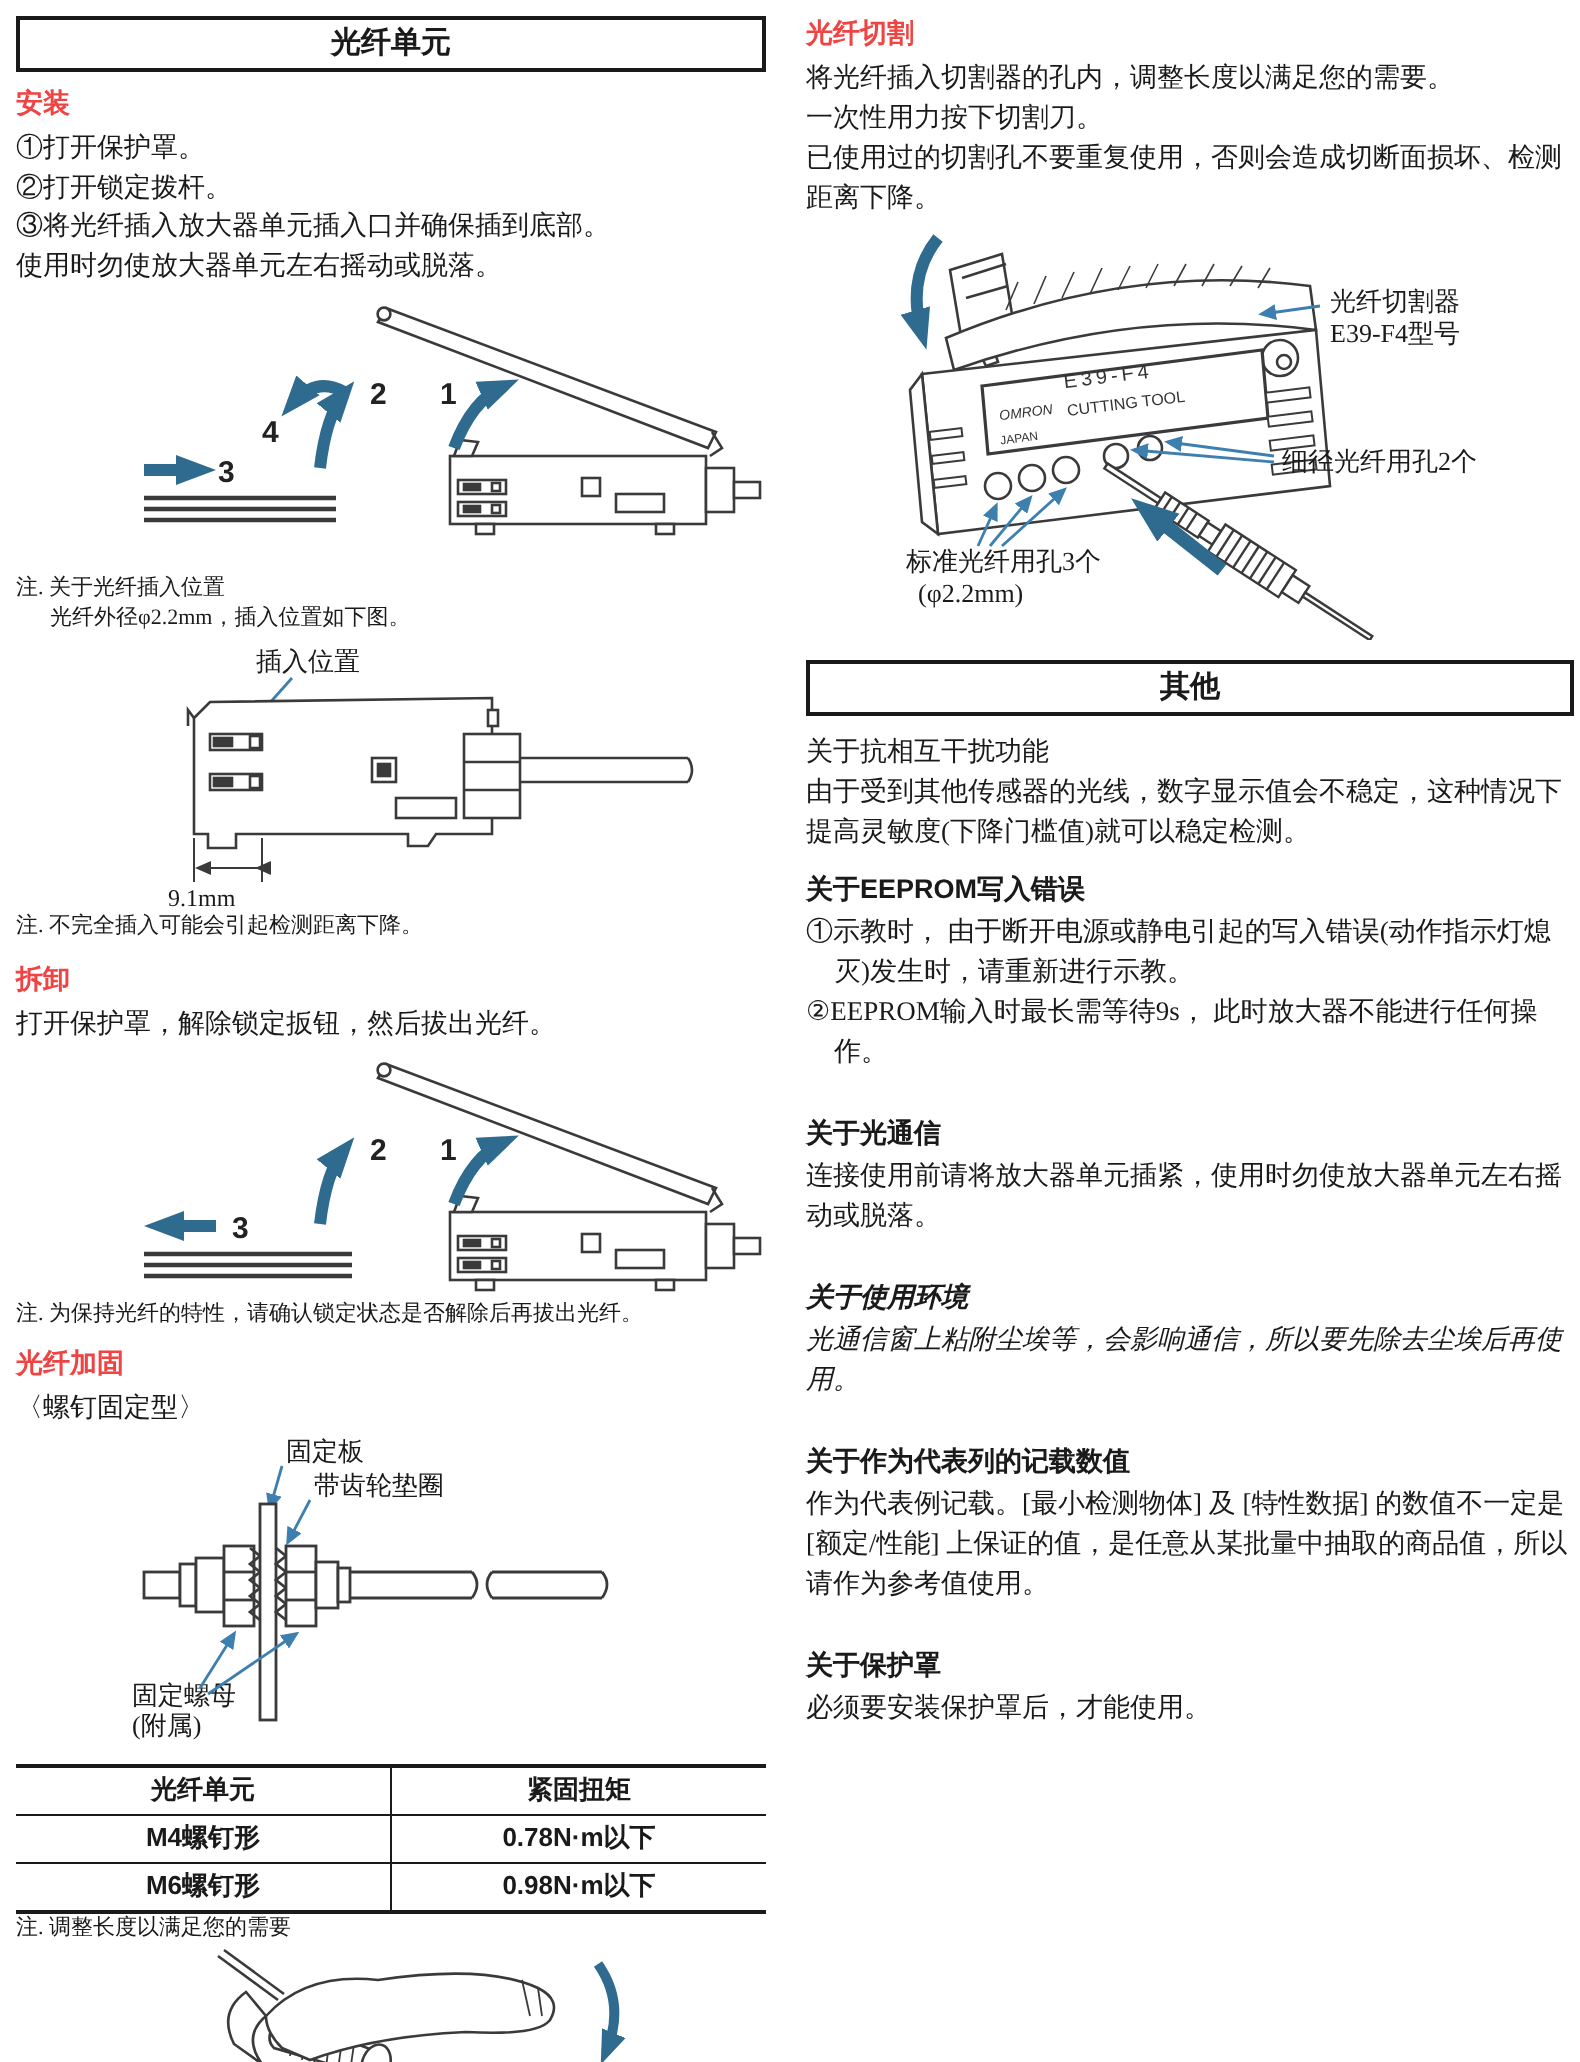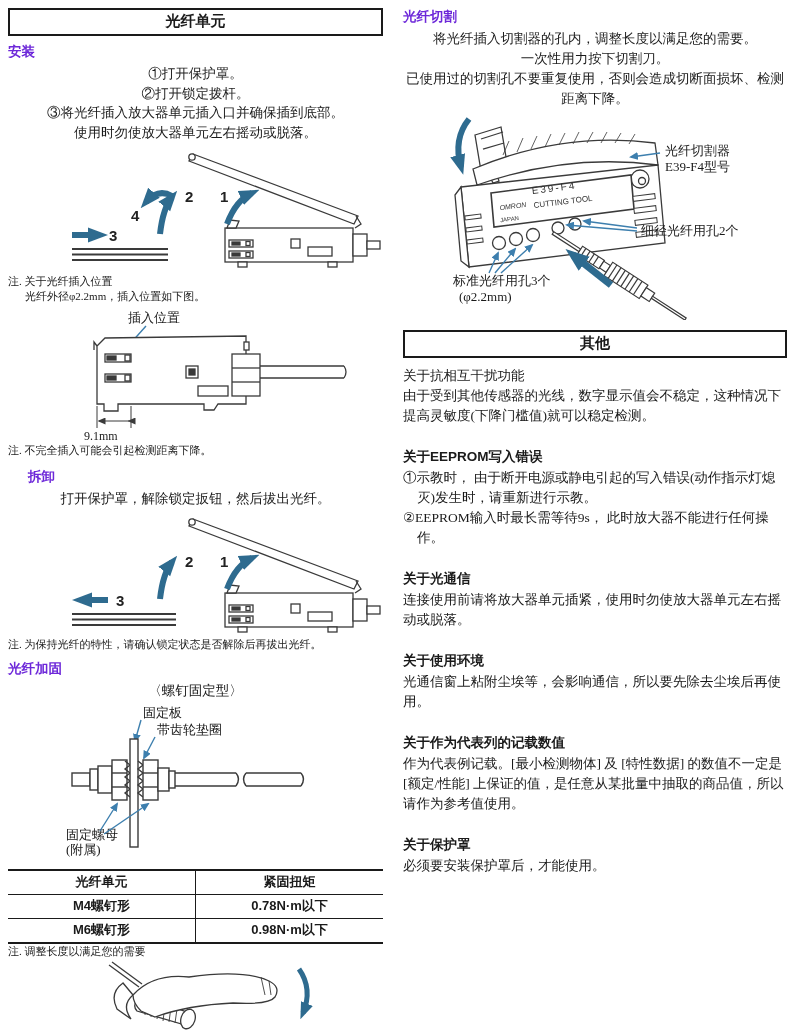--- a/index.html
+++ b/index.html
@@ -4,24 +4,24 @@
 <style>
   html,body{margin:0;padding:0;background:#ffffff;}
   body{width:790px;height:1031px;position:relative;overflow:hidden;
        font-family:"Liberation Serif","DejaVu Serif",serif;color:#1a1a1a;}
   .col{position:absolute;top:8px;}
   .col-left{left:8px;width:375px;}
   .col-right{left:403px;width:384px;}
   .box-title{border:2px solid #1a1a1a;text-align:center;
        font-family:"Liberation Sans","DejaVu Sans",sans-serif;font-weight:bold;
        font-size:15px;padding:2px 0 3px 0;background:#fff;}
-  .blue-h{color:#6d28d9;font-family:"Liberation Sans","DejaVu Sans",sans-serif;
+  .blue-h{color:#ef4444;font-family:"Liberation Sans","DejaVu Sans",sans-serif;
        font-weight:bold;font-size:13.5px;margin:7px 0 3px 0;}
-  .body-t{font-size:13.5px;line-height:20px;text-align:center;}
-  .steps div{font-size:13.5px;line-height:19.5px;text-align:center;}
+  .body-t{font-size:13.5px;line-height:20px;}
+  .steps div{font-size:13.5px;line-height:19.5px;}
   .note{font-size:11px;line-height:14.5px;}
   .note .ind{padding-left:17px;}
   .bold-h{font-family:"Liberation Sans","DejaVu Sans",sans-serif;font-weight:bold;
        font-size:13.5px;margin:16px 0 2px 0;}
   .hang{text-indent:-14px;padding-left:14px;}
   svg{display:block;}
   svg text{font-family:"Liberation Serif","DejaVu Serif",serif;fill:#1a1a1a;}
   svg text.num{font-family:"Liberation Sans","DejaVu Sans",sans-serif;
        font-weight:bold;font-size:15px;fill:#222;}
   svg text.dlabel{font-size:13px;}
@@ -89,21 +89,21 @@
       <path d="M219,80 Q228,56 244,49" stroke-width="6" marker-end="url(#d1s)"></path>
       <path d="M152,90 Q155,64 164,53" stroke-width="6" marker-end="url(#d1s)"></path>
       <path d="M164,52 Q150,44 138,58" stroke-width="6" marker-end="url(#d1s)"></path>
     </g>
     <text class="num" x="212" y="58">1</text>
     <text class="num" x="177" y="58">2</text>
     <text class="num" x="101" y="97">3</text>
     <text class="num" x="123" y="77">4</text>
   </svg>
 
-  <div class="note" style="margin-top:2px;">
+  <div class="note" style="margin-top:15px;">
     <div>注. 关于光纤插入位置</div>
     <div class="ind">光纤外径φ2.2mm，插入位置如下图。</div>
   </div>
 
   <svg width="375" height="137" viewBox="0 0 375 137" style="margin-top:3px;">
     <defs>
       <marker id="d2b" markerUnits="userSpaceOnUse" markerWidth="9" markerHeight="8" refX="7" refY="4" orient="auto" viewBox="0 0 9 8">
         <path d="M0,0 L9,4 L0,8 Z" fill="#3d7fae"></path>
       </marker>
       <marker id="d2k" markerUnits="userSpaceOnUse" markerWidth="8" markerHeight="7" refX="6.5" refY="3.5" orient="auto" viewBox="0 0 8 7">
@@ -135,21 +135,21 @@
     <g stroke="#3a3a3a" stroke-width="1" fill="none">
       <line x1="89" y1="100" x2="89" y2="122"></line>
       <line x1="123" y1="100" x2="123" y2="122"></line>
       <line x1="91" y1="115" x2="121" y2="115" marker-start="url(#d2k)" marker-end="url(#d2k)" transform="rotate(180 106 115)"></line>
     </g>
     <text x="76" y="134" font-size="12">9.1mm</text>
   </svg>
 
   <div class="note">注. 不完全插入可能会引起检测距离下降。</div>
 
-  <div class="blue-h" style="margin-top:10px;margin-left:20px;">拆卸</div>
+  <div class="blue-h" style="margin-top:10px;">拆卸</div>
   <div class="body-t">打开保护罩，解除锁定扳钮，然后拔出光纤。</div>
 
   <svg width="375" height="126" viewBox="0 0 375 126" style="margin-top:2px;">
     <defs>
       <marker id="d3s" markerUnits="strokeWidth" markerWidth="3.4" markerHeight="3" refX="2.4" refY="1.5" orient="auto" viewBox="0 0 4 3">
         <path d="M0,0 L4,1.5 L0,3 Z" fill="#2e6b8f"></path>
       </marker>
     </defs>
     <g stroke="#3a3a3a" stroke-width="1.3" fill="#fff">
       <path d="M185,8 L350,70 L346,78 L181,15 Z"></path>
@@ -388,32 +388,32 @@
     </g>
   </svg>
 
   <div class="box-title" style="margin-top:10px;">其他</div>
 
   <div class="sec" style="margin-top:8px;">
     <div class="sec-body">关于抗相互干扰功能</div>
     <div class="sec-body">由于受到其他传感器的光线，数字显示值会不稳定，这种情况下提高灵敏度(下降门槛值)就可以稳定检测。</div>
   </div>
 
-  <div class="sec" style="margin-top:22px;">
+  <div class="sec" style="margin-top:10px;">
     <div class="bold-h" style="margin-top:0;">关于EEPROM写入错误</div>
     <div class="sec-body hang">①示教时， 由于断开电源或静电引起的写入错误(动作指示灯熄灭)发生时，请重新进行示教。</div>
     <div class="sec-body hang">②EEPROM输入时最长需等待9s， 此时放大器不能进行任何操作。</div>
   </div>
 
   <div class="sec" style="margin-top:22px;">
     <div class="bold-h" style="margin-top:0;">关于光通信</div>
     <div class="sec-body">连接使用前请将放大器单元插紧，使用时勿使放大器单元左右摇动或脱落。</div>
   </div>
 
-  <div class="sec" style="margin-top:22px;">
+  <div class="sec" style="margin-top:22px;font-style:italic;">
     <div class="bold-h" style="margin-top:0;">关于使用环境</div>
     <div class="sec-body">光通信窗上粘附尘埃等，会影响通信，所以要先除去尘埃后再使用。</div>
   </div>
 
   <div class="sec" style="margin-top:22px;">
     <div class="bold-h" style="margin-top:0;">关于作为代表列的记载数值</div>
     <div class="sec-body">作为代表例记载。[最小检测物体] 及 [特性数据] 的数值不一定是 [额定/性能] 上保证的值，是任意从某批量中抽取的商品值，所以请作为参考值使用。</div>
   </div>
 
   <div class="sec" style="margin-top:22px;">

